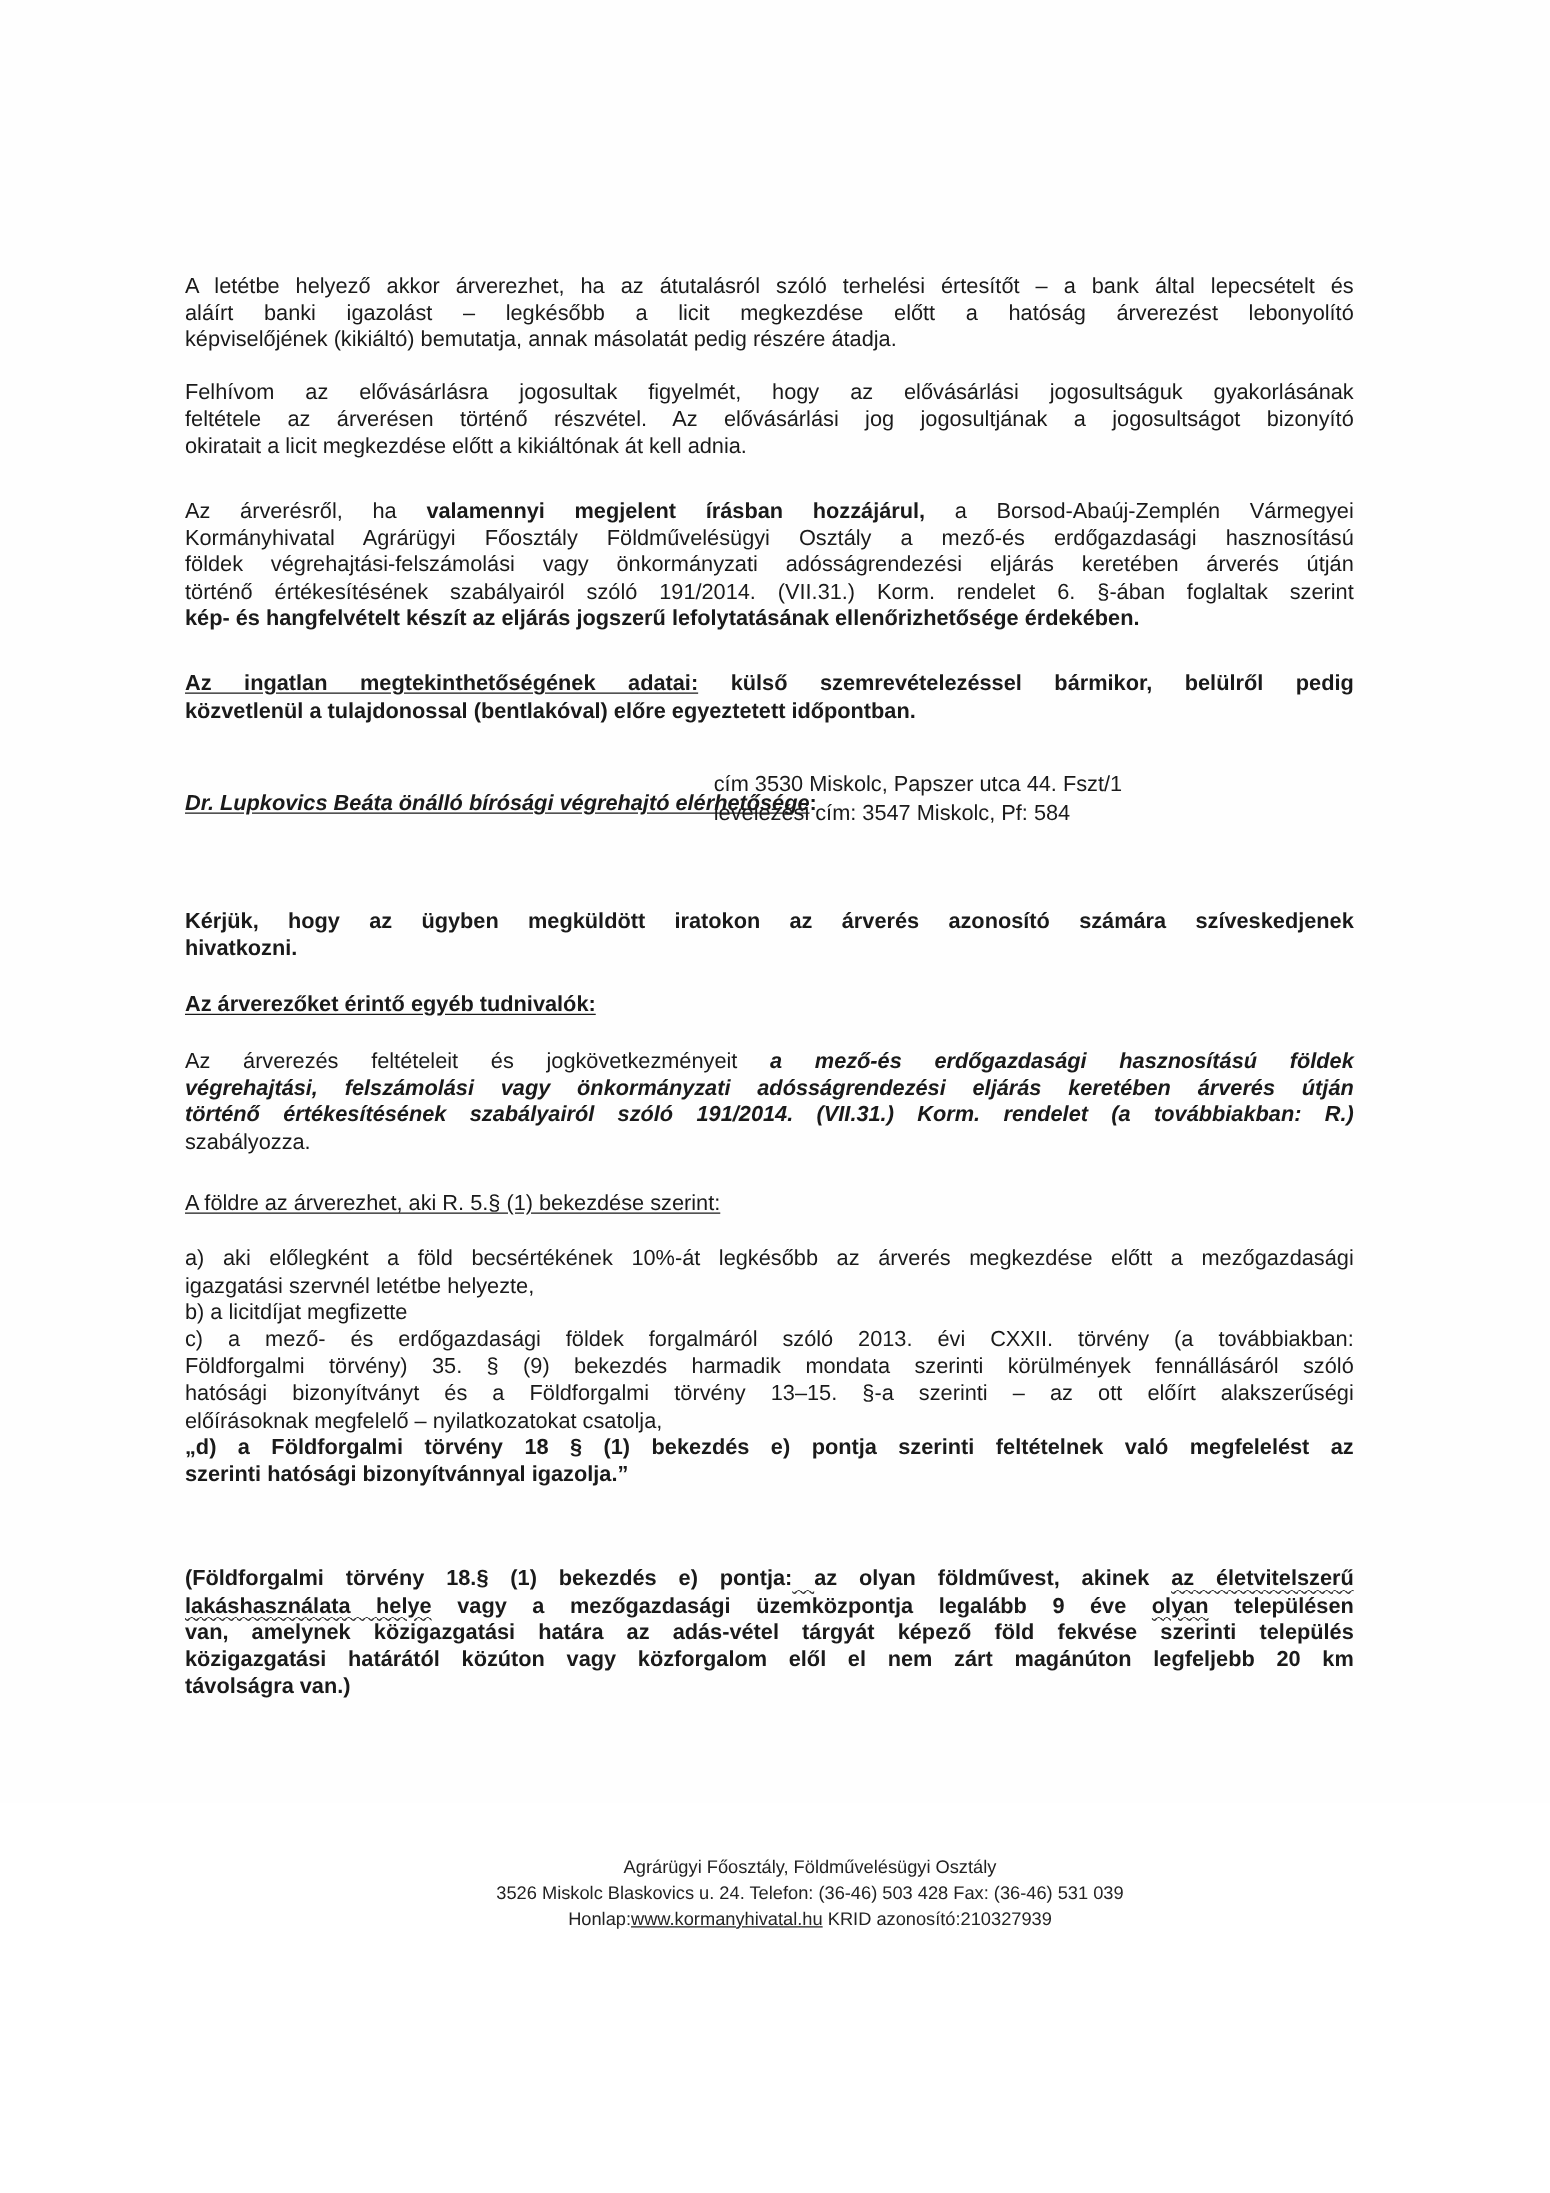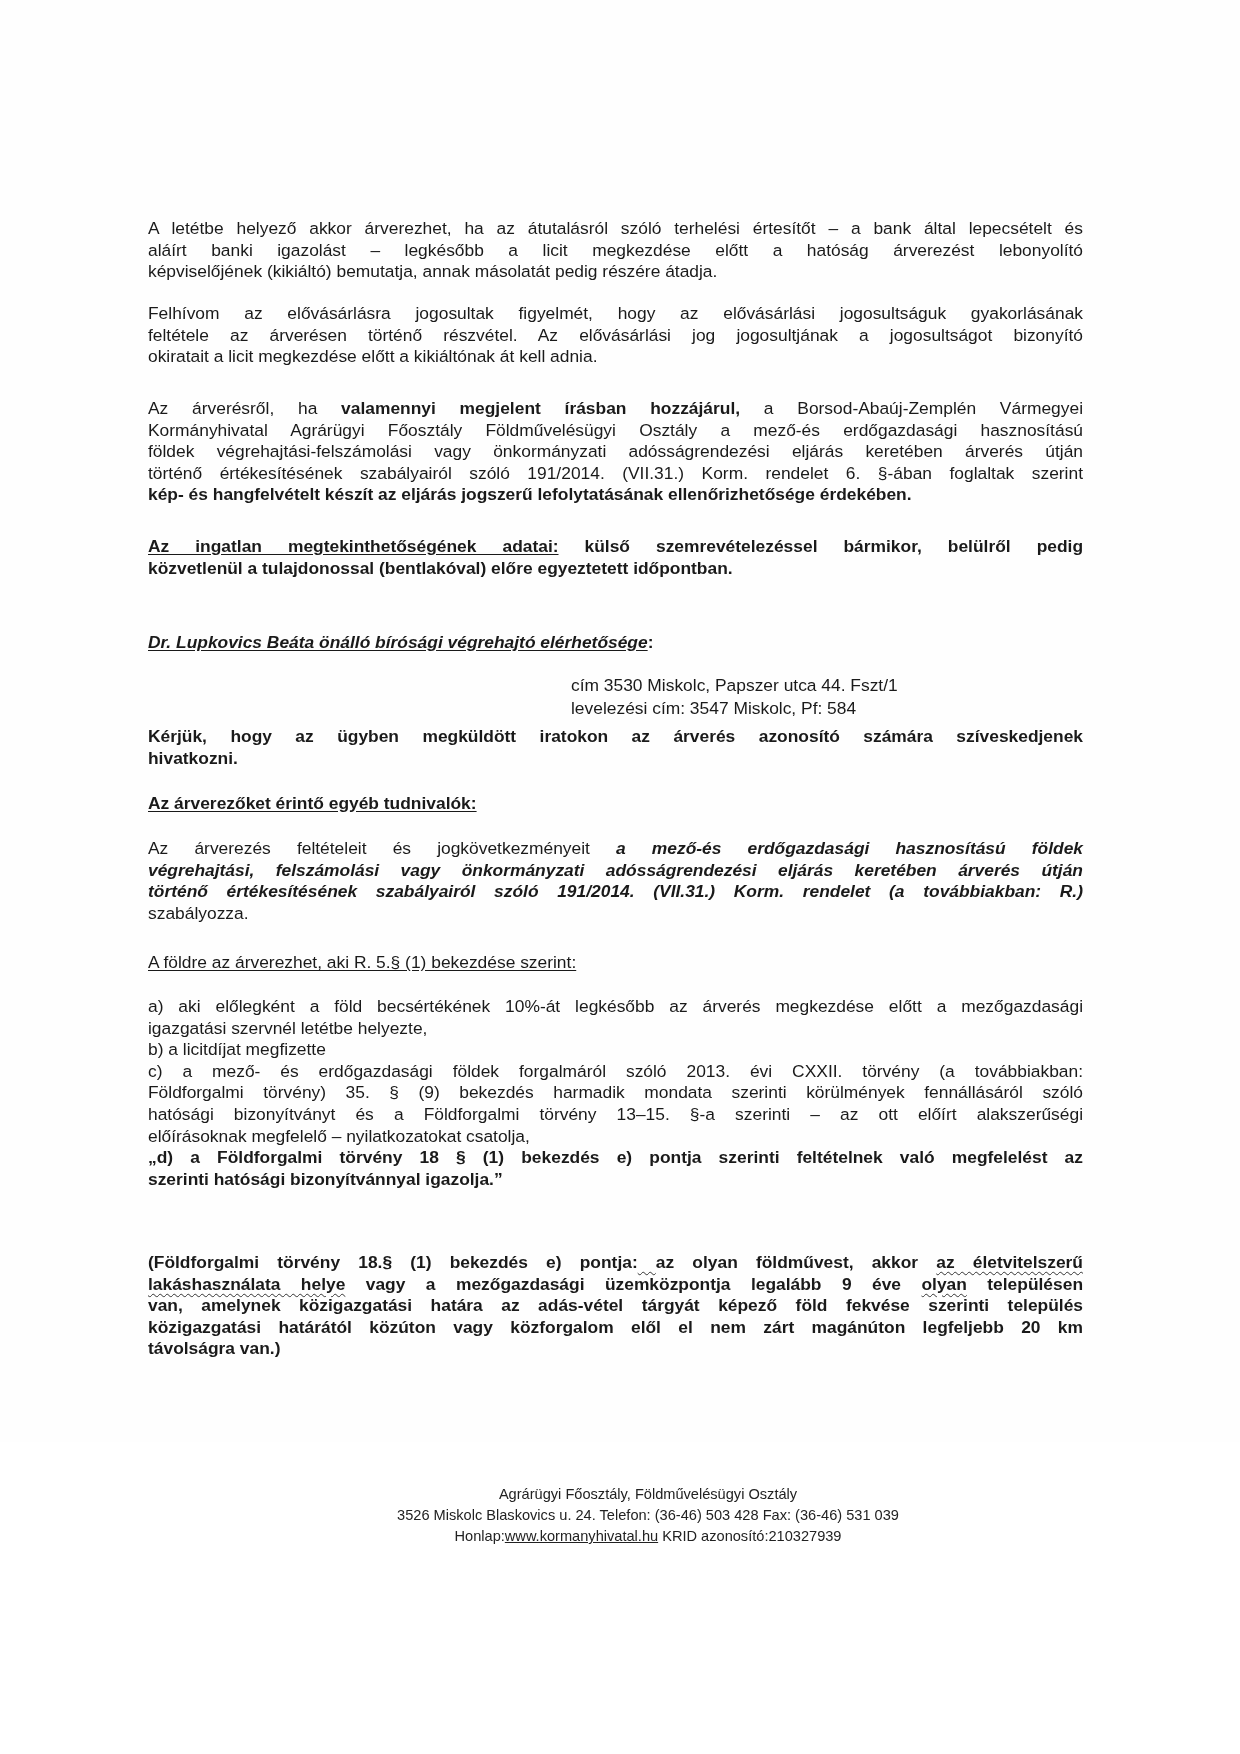--- a/index.html
+++ b/index.html
@@ -44,21 +44,21 @@
   </div>
 
   <div class="blk b" style="top:536px">
     <span class="jl"><span class="u">Az ingatlan megtekinthetőségének adatai:</span><span>  külső szemrevételezéssel bármikor, belülről pedig</span></span>
     <span class="line">közvetlenül a tulajdonossal (bentlakóval) előre egyeztetett időpontban.</span>
   </div>
 
   <div class="blk" style="top:632px">
     <span class="b it u">Dr. Lupkovics Beáta önálló bírósági végrehajtó elérhetősége</span><span class="b">:</span>
   </div>
-  <div class="addr" style="top:674px">
+  <div class="addr" style="top:616px">
     <span class="line">cím 3530 Miskolc, Papszer utca 44. Fszt/1</span>
     <span class="line">levelezési cím: 3547 Miskolc, Pf: 584</span>
   </div>
 
   <div class="blk b" style="top:726px">
     <span class="jl">Kérjük, hogy az ügyben megküldött iratokon az árverés azonosító számára szíveskedjenek</span>
     <span class="line">hivatkozni.</span>
   </div>
 
   <div class="blk b" style="top:793px">
@@ -82,21 +82,21 @@
     <span class="line">b) a licitdíjat megfizette</span>
     <span class="jl">c) a mező- és erdőgazdasági földek forgalmáról szóló 2013. évi CXXII. törvény (a továbbiakban:</span>
     <span class="jl">Földforgalmi törvény) 35. § (9) bekezdés harmadik mondata szerinti körülmények fennállásáról szóló</span>
     <span class="jl">hatósági bizonyítványt és a Földforgalmi törvény 13–15. §-a szerinti – az ott előírt alakszerűségi</span>
     <span class="line">előírásoknak megfelelő – nyilatkozatokat csatolja,</span>
     <span class="jl b">„d) a Földforgalmi törvény 18 § (1) bekezdés e) pontja szerinti feltételnek való megfelelést az</span>
     <span class="line b">szerinti hatósági bizonyítvánnyal igazolja.”</span>
   </div>
 
   <div class="blk b" style="top:1252px">
-    <span class="jl"><span>(Földforgalmi törvény 18.§ (1) bekezdés e) pontja:</span><span class="wavy"> </span><span>az olyan földművest, akkor </span><span class="wavy">az életvitelszerű</span></span>
+    <span class="jl"><span>(Földforgalmi törvény 18.§ (1) bekezdés e) pontja:</span><span class="wavy"> </span><span>az olyan földművest, akinek </span><span class="wavy">az életvitelszerű</span></span>
     <span class="jl"><span class="wavy">lakáshasználata helye</span><span> vagy a mezőgazdasági üzemközpontja legalább 9 éve </span><span class="wavy">olyan</span><span> településen</span></span>
     <span class="jl">van, amelynek közigazgatási határa az adás-vétel tárgyát képező föld fekvése szerinti település</span>
     <span class="jl">közigazgatási határától közúton vagy közforgalom elől el nem zárt magánúton legfeljebb 20 km</span>
     <span class="line">távolságra van.)</span>
   </div>
 
   <div class="footer">
     <div>Agrárügyi Főosztály, Földművelésügyi Osztály</div>
     <div>3526 Miskolc Blaskovics u. 24. Telefon: (36-46) 503 428 Fax: (36-46) 531 039</div>
     <div><span>Honlap:</span><a>www.kormanyhivatal.hu</a><span> KRID azonosító:210327939</span></div>

